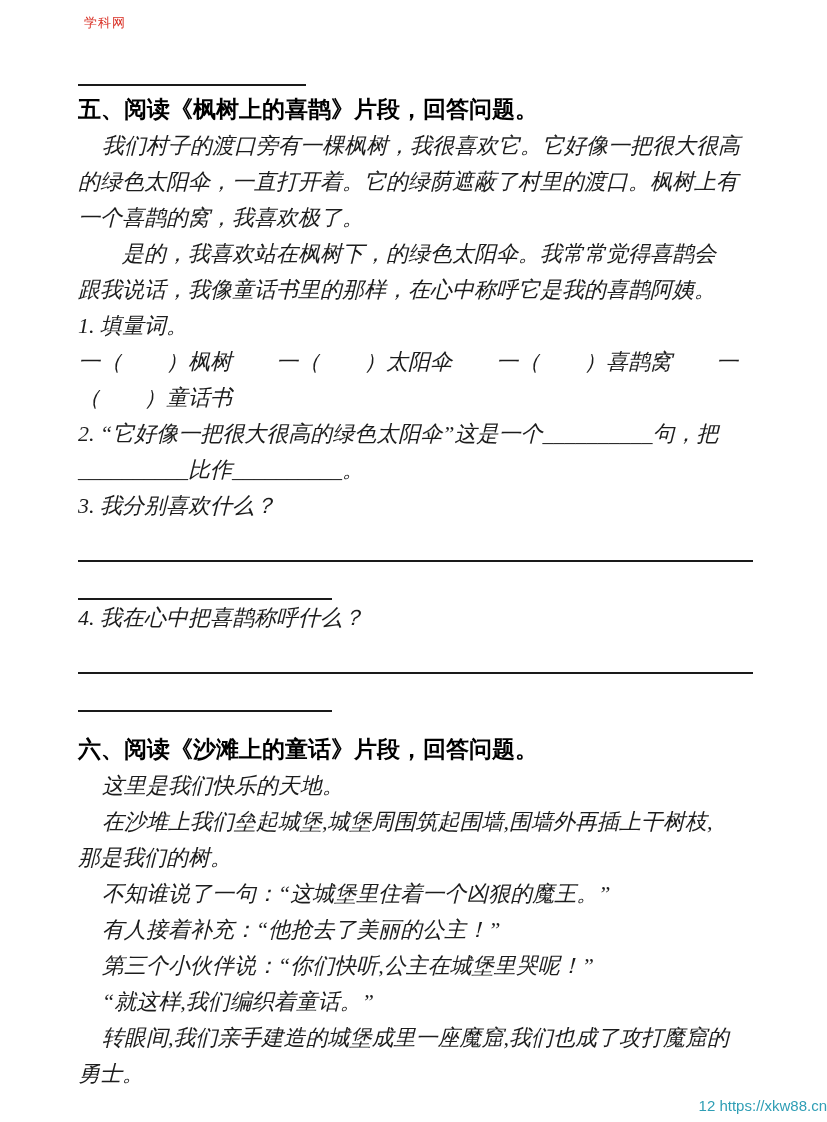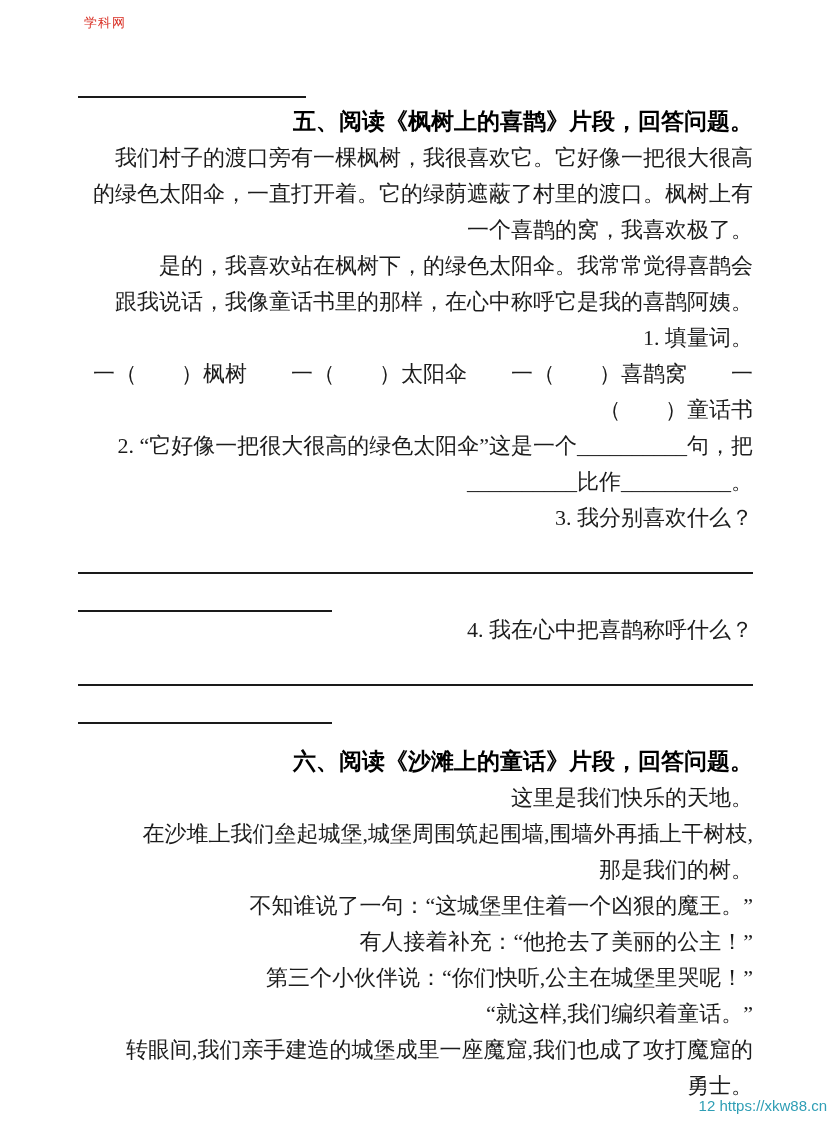--- a/index.html
+++ b/index.html
@@ -16,38 +16,38 @@
     background: #ffffff;
   }
   .watermark {
     position: absolute; top: 6px; left: 84px;
     font-size: 13px; color: #d93025;
     letter-spacing: 1px;
     margin-top: 8px;
   }
   .content {
     position: absolute;
-    top: 88px; left: 78px; right: 74px;
+    top: 76px; left: 78px; right: 74px;
     font-size: 22px;
-    text-align: right;
   }
   .blank-top {
     width: 228px; height: 10px;
     border-bottom: 2px solid #1a1a1a;
     margin-bottom: 6px;
   }
   .heading {
     font-size: 23px; font-weight: 700; color: #000;
     line-height: 36px;
     white-space: pre-wrap;
   }
   .heading.h6 { margin-top: 20px; }
   .line {
     line-height: 36px;
     white-space: pre-wrap;
+    font-style: italic;
   }
   .i1 { padding-left: 24px; }
   .i2 { padding-left: 44px; }
   .ans {
     height: 38px;
     border-bottom: 2px solid #1a1a1a;
   }
   .ans-full { width: 100%; }
   .ans-short { width: 254px; }
   .footer {

